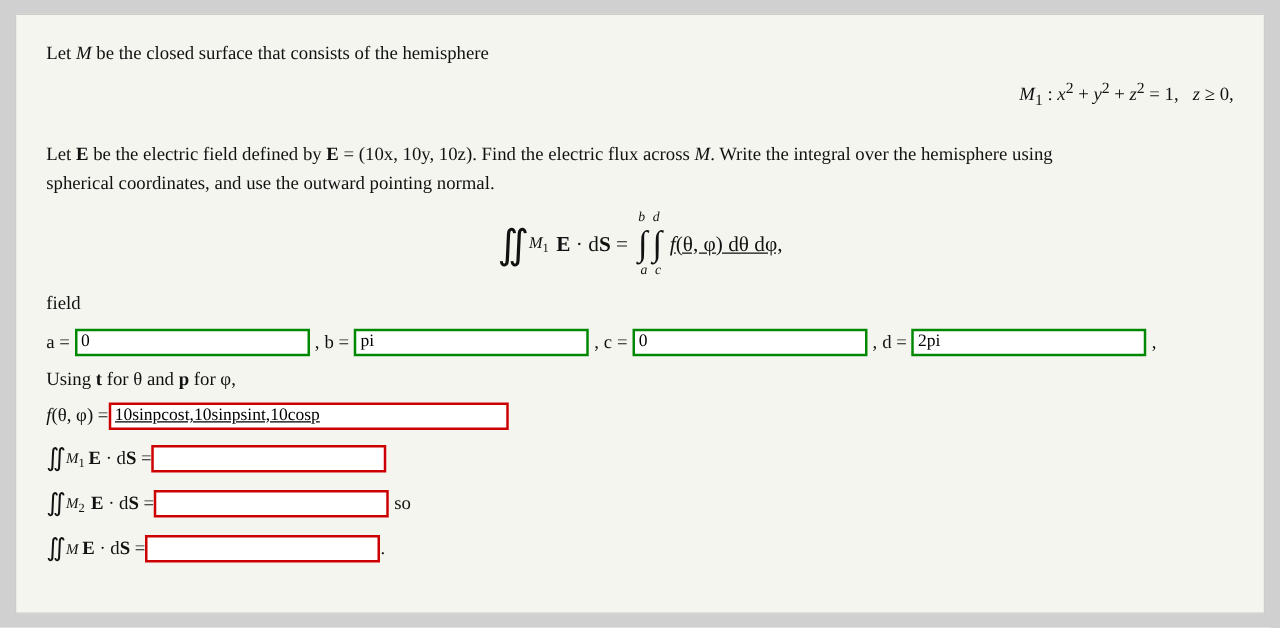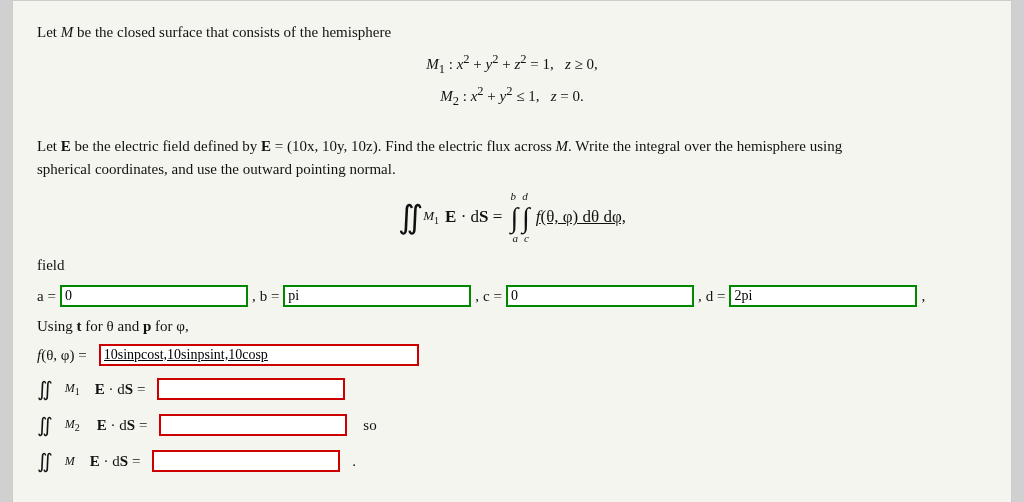--- a/index.html
+++ b/index.html
@@ -18,21 +18,21 @@
       padding: 20px 24px 20px 24px;
       border: 1px solid #ccc;
       font-size: 15px;
       color: #111;
       line-height: 1.5;
     }
     .problem-text {
       margin-bottom: 4px;
     }
     .indent-center {
-      text-align: center;
+      text-align: right;
       margin: 4px 0;
     }
     .section {
       margin-bottom: 6px;
     }
     .integral-line {
       display: flex;
       align-items: center;
       justify-content: center;
       margin: 8px 0;
@@ -71,45 +71,40 @@
     }
     .input-box.green-border {
       border: 2px solid #008800;
     }
     .label-text {
       font-size: 15px;
     }
     .formula-row {
       display: flex;
       align-items: center;
-      gap: 12px;
+      gap: 0;
       margin: 6px 0;
     }
   </style>
 </head>
 <body>
 
 <div class="page">
 
   <div class="section problem-text">
     <span>Let </span><span><i>M</i></span><span> be the closed surface that consists of the hemisphere</span>
   </div>
 
   <div class="indent-center">
     <span>
       <i>M</i><sub>1</sub> : <i>x</i><sup>2</sup> + <i>y</i><sup>2</sup> + <i>z</i><sup>2</sup> = 1,&nbsp;&nbsp;&nbsp;<i>z</i> ≥ 0,
     </span>
   </div>
 
 
-  <div class="indent-center">
-    <span>
-      <i>M</i><sub>2</sub> : <i>x</i><sup>2</sup> + <i>y</i><sup>2</sup> ≤ 1,&nbsp;&nbsp;&nbsp;<i>z</i> = 0.
-    </span>
-  </div>
 
   <div class="section problem-text" style="margin-top:24px;">
     <span>Let </span><span><b>E</b></span><span> be the electric field defined by </span><span><b>E</b></span><span> = (10x, 10y, 10z). Find the electric flux across </span><span><i>M</i></span><span>. Write the integral over the hemisphere using</span>
     <br>
     <span>spherical coordinates, and use the outward pointing normal.</span>
   </div>
 
   <div class="integral-line">
 
     <span style="font-size:32px; line-height:1; position:relative; display:inline-block;">

